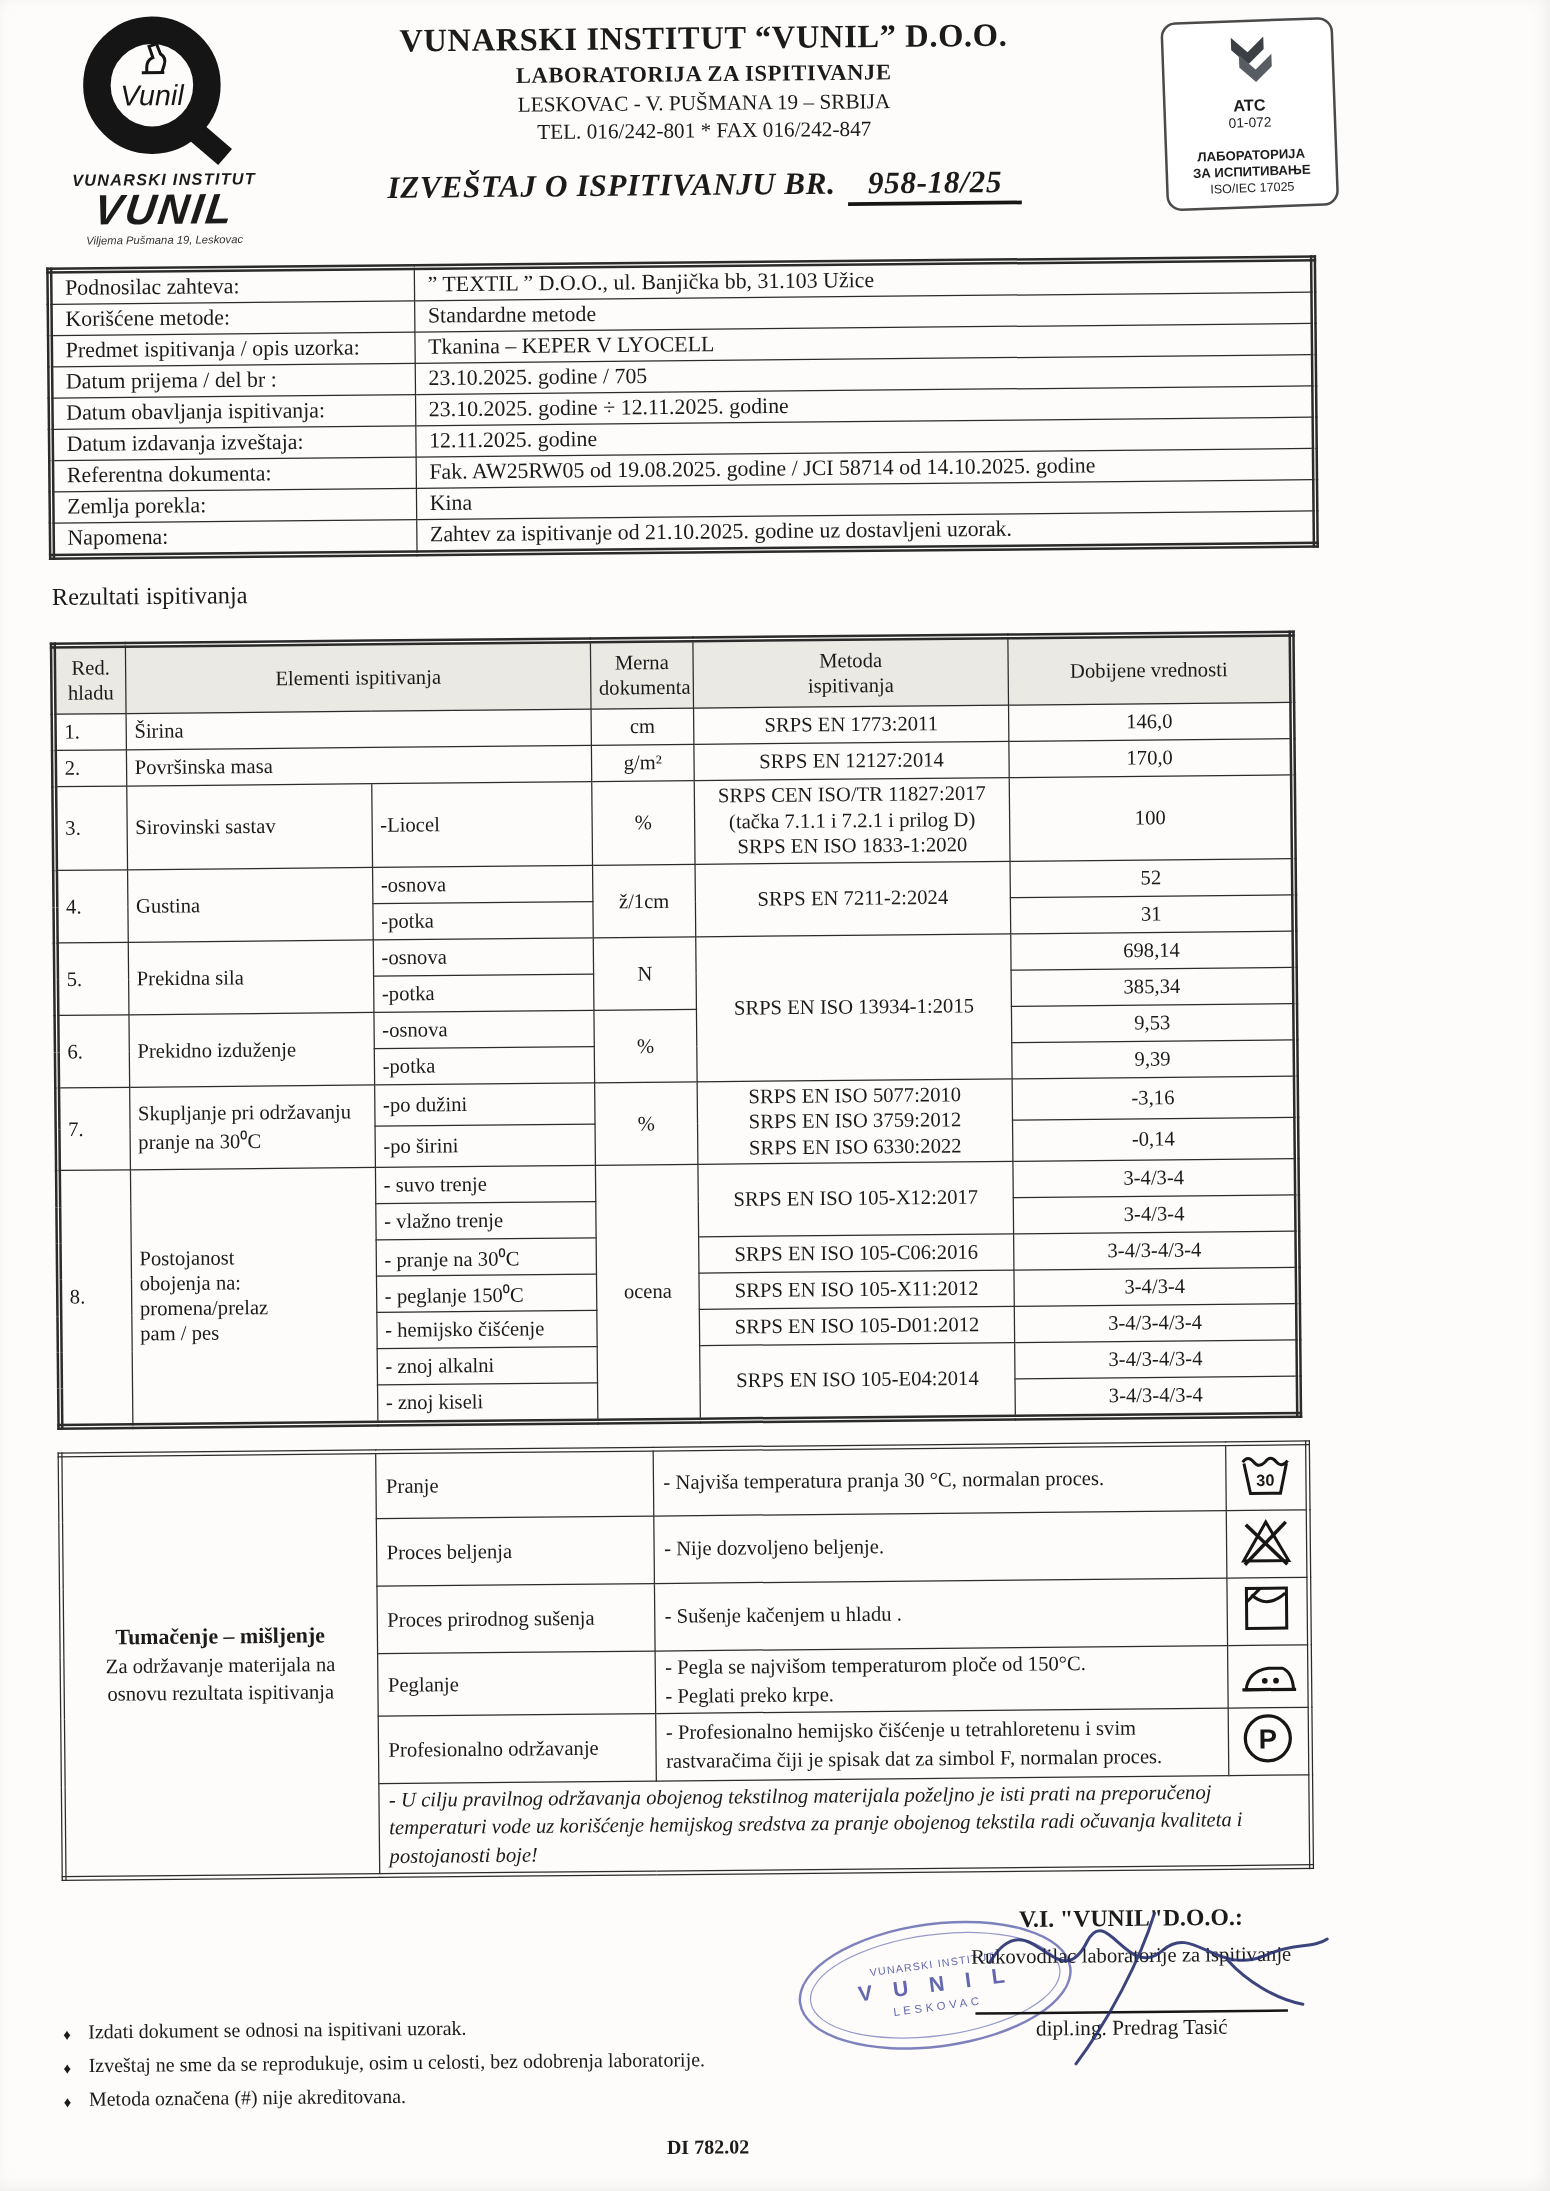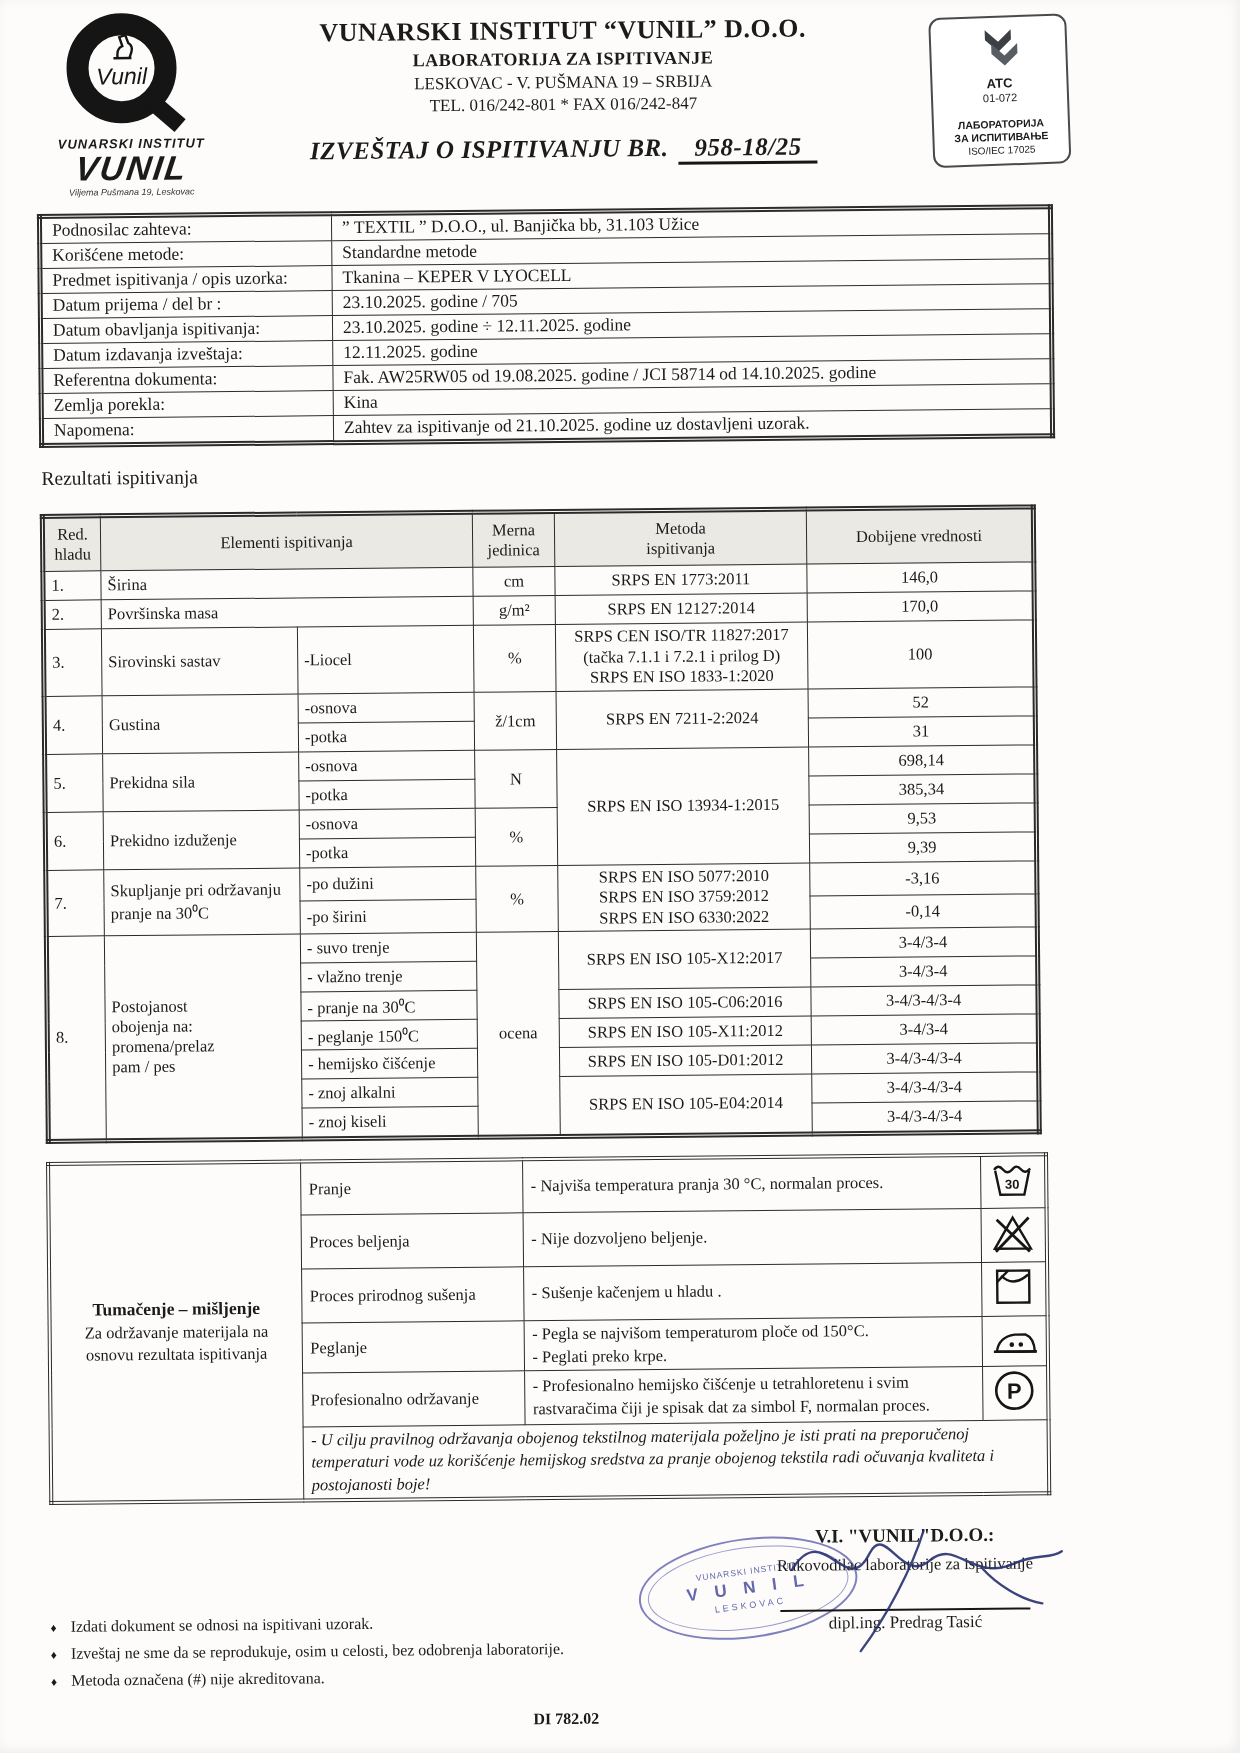--- a/index.html
+++ b/index.html
@@ -187,21 +187,21 @@
       <col style="width:82px">
           <col style="width:252px">
           <col>
     </colgroup>
     <tbody>
           <tr>
       <th class="pre">Red.
 hladu</th>
       <th colspan="2">Elementi ispitivanja</th>
       <th class="pre">Merna
-jedinica</th>
+dokumenta</th>
       <th class="pre">Metoda
 ispitivanja</th>
       <th>Dobijene vrednosti</th>
     </tr>
     <tr class="h27">
       <td class="rt-num">1.</td>
       <td colspan="2" class="rt-el">Širina</td>
       <td class="rt-unit">cm</td>
       <td class="rt-method">SRPS EN 1773:2011</td>
       <td class="rt-val">146,0</td>

